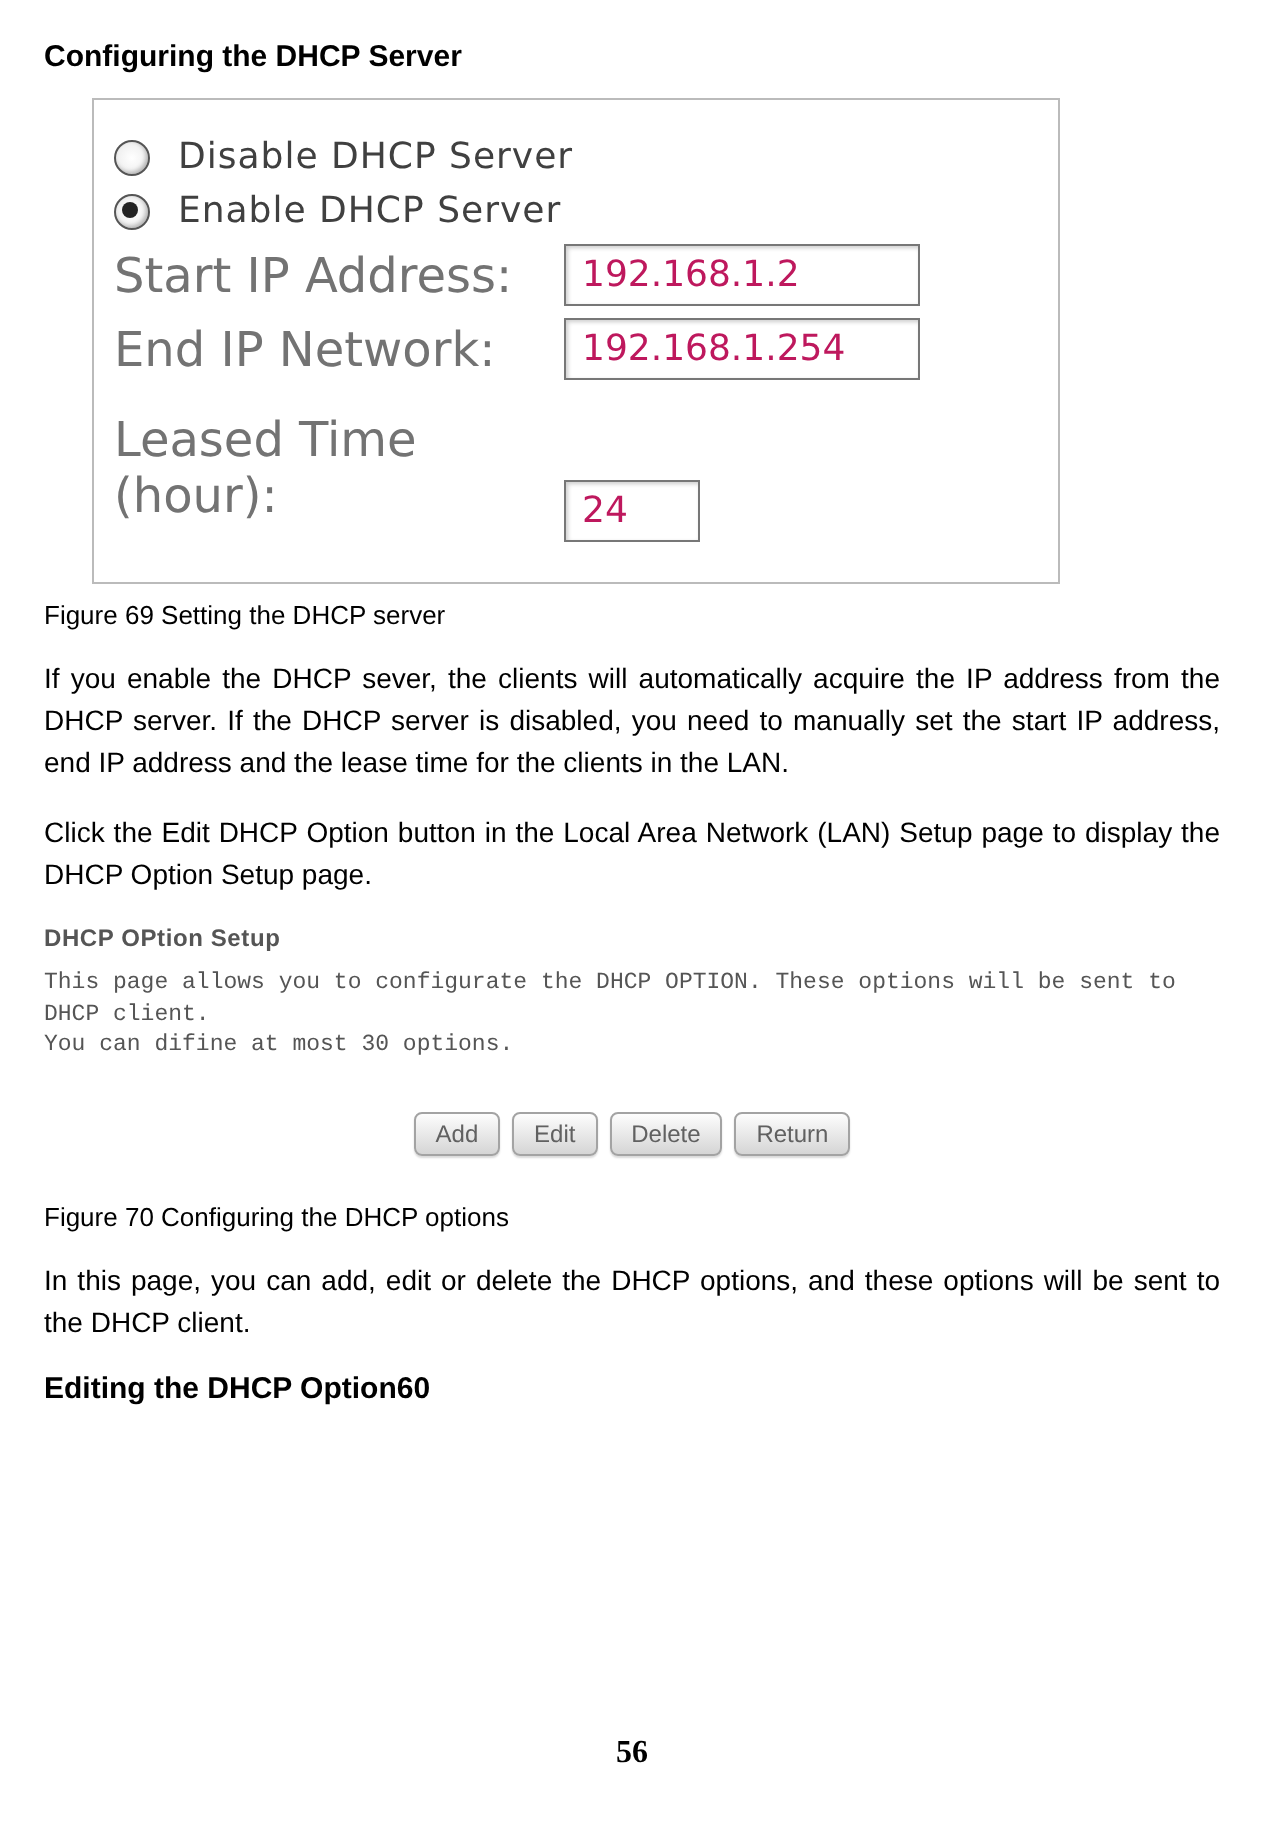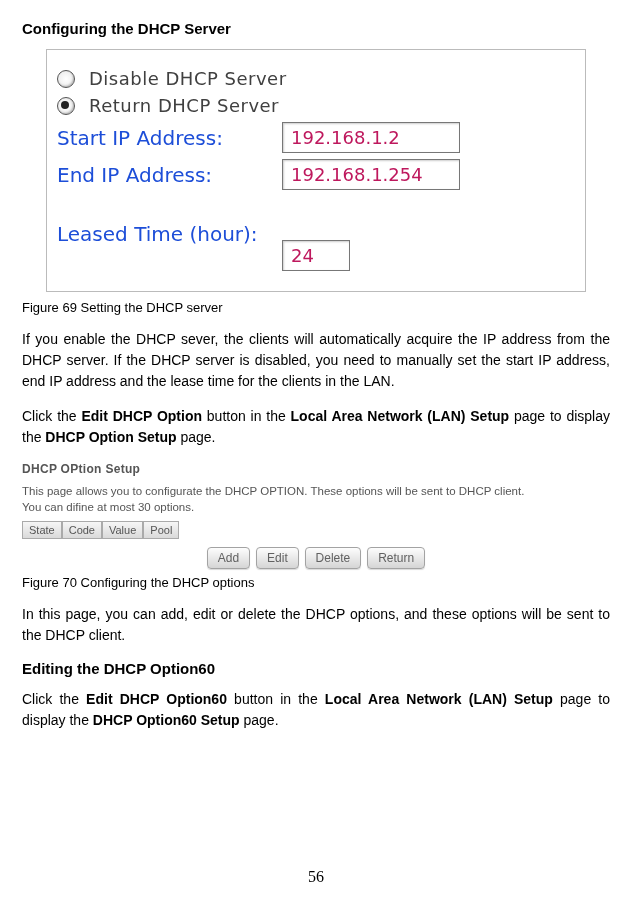--- a/index.html
+++ b/index.html
@@ -10,70 +10,70 @@
     font-family: Arial, Helvetica, sans-serif;
     font-size: 14px;
     color: #000;
     background: #fff;
   }
   .h-section { font-weight: bold; font-size: 15px; margin: 4px 0 12px 0; }
   .figure-dhcp {
     border: 1px solid #bbb;
     background: #fff;
     margin: 10px auto 8px 24px;
-    width: 540px;
+    width: 484px;
     padding: 14px 16px 14px 10px;
     box-sizing: border-box;
     font-family: "Arial", sans-serif;
   }
   .radio-row { display: flex; align-items: center; gap: 14px; margin: 4px 0 6px 0; }
   .radio { width: 16px; height: 16px; border-radius: 50%; border: 1.5px solid #555; position: relative; background: radial-gradient(#fff,#e8e8e8); box-shadow: inset -1px -1px 2px rgba(0,0,0,0.25); }
   .radio.selected::after { content:""; position:absolute; left:3px; top:3px; width:8px; height:8px; background:#222; border-radius:50%; }
   .radio-label { font-family: "Verdana","DejaVu Sans",sans-serif; font-size: 18px; color:#404040; letter-spacing:0.5px; }
   .field-row { display: flex; align-items:center; margin: 6px 0; }
-  .field-label { font-family: "Verdana","DejaVu Sans",sans-serif; font-size: 20px; color:#1d4ed8; width: 225px; }
+  .field-label { font-family: "Verdana","DejaVu Sans",sans-serif; font-size: 24px; color:#737373; width: 225px; }
   .field-input { border: 1.5px solid #777; box-shadow: inset 1px 1px 2px rgba(0,0,0,0.2); padding: 4px 8px; font-size: 18px; color:#be185d; font-family: "Verdana","DejaVu Sans",sans-serif; min-width: 160px; }
   .field-input.small { min-width: 50px; width: 50px; margin-top: 44px; }
   .fig-caption { text-align:left; font-size: 13px; margin: 6px 0 14px 0; }
   p.body { margin: 10px 0 14px 0; line-height: 1.5; text-align: justify; }
-  .bold { font-weight: bold; }
+  .bold { font-weight: normal; }
   .figure-option {
     margin: 2px 0 4px 0;
     width: 588px;
   }
   .opt-title { font-family: Verdana, sans-serif; font-weight: bold; font-size: 12px; color:#555; letter-spacing:0.3px; margin-bottom: 8px; filter: blur(0.3px); }
-  .opt-desc { font-family: Liberation Sans, sans-serif; font-size: 11.5px; color:#555; line-height:1.35; margin-bottom: 6px; filter: blur(0.3px); }
+  .opt-desc { font-family: Liberation Mono, monospace; font-size: 11.5px; color:#555; line-height:1.35; margin-bottom: 6px; filter: blur(0.3px); }
   .opt-table { display:flex; }
   .opt-th { background: linear-gradient(#f6f6f6,#dadada); border:1px solid #aaa; font-size:11px; color:#555; padding: 2px 6px; font-family: Verdana,sans-serif; filter: blur(0.25px); }
   .opt-buttons { text-align:center; margin: 8px 0 0 0; }
-  .opt-btn { display:inline-block; background: linear-gradient(#fdfdfd,#d5d5d5); border:1px solid #a3a3a3; border-radius:4px; color:#616161; font-size:12px; padding: 3px 10px; margin: 0 1px; font-family: Verdana,sans-serif; box-shadow: 0 1px 1px rgba(0,0,0,0.15); filter: blur(0.2px); }
-  .page-num { text-align:center; font-family: "Times New Roman", serif; font-size: 16px; position: absolute; left:0; right:0; bottom: 14px; }
+  .opt-btn { display:inline-block; background: linear-gradient(#fdfdfd,#d5d5d5); border:1px solid #a3a3a3; border-radius:4px; color:#616161; font-size:12px; padding: 3px 10px; margin: 17px 1px; font-family: Verdana,sans-serif; box-shadow: 0 1px 1px rgba(0,0,0,0.15); filter: blur(0.2px); }
+  .page-num { text-align:center; font-family: "Times New Roman", serif; font-size: 16px; position: absolute; left:0; right:0; bottom: 14px; font-weight: bold; }
   .page-wrap { position: relative; min-height: 880px; }
 </style>
 </head>
 <body>
 <div class="page-wrap">
 
 <div class="h-section">Configuring the DHCP Server</div>
 
 <div class="figure-dhcp">
   <div class="radio-row">
     <div class="radio"></div>
     <div class="radio-label">Disable DHCP Server</div>
   </div>
   <div class="radio-row">
     <div class="radio selected"></div>
-    <div class="radio-label">Return DHCP Server</div>
+    <div class="radio-label">Enable DHCP Server</div>
   </div>
   <div class="field-row">
     <div class="field-label">Start IP Address:</div>
     <div class="field-input">192.168.1.2</div>
   </div>
   <div class="field-row">
-    <div class="field-label">End IP Address:</div>
+    <div class="field-label">End IP Network:</div>
     <div class="field-input">192.168.1.254</div>
   </div>
   <div class="field-row">
     <div class="field-label">Leased Time (hour):</div>
     <div class="field-input small">24</div>
   </div>
 </div>
 <div class="fig-caption">Figure 69 Setting the DHCP server</div>
 
 <p class="body">If you enable the DHCP sever, the clients will automatically acquire the IP address from the DHCP server. If the DHCP server is disabled, you need to manually set the start IP address, end IP address and the lease time for the clients in the LAN.</p>
@@ -81,37 +81,28 @@
 <p class="body">
   <span>Click the </span><span class="bold">Edit DHCP Option</span><span> button in the </span><span class="bold">Local Area Network (LAN) Setup</span><span> page to display the </span><span class="bold">DHCP Option Setup</span><span> page.</span>
 </p>
 
 <div class="figure-option">
   <div class="opt-title">DHCP OPtion Setup</div>
   <div class="opt-desc">
     <span>This page allows you to configurate the DHCP OPTION. These options will be sent to DHCP client.</span><br>
     <span>You can difine at most 30 options.</span>
   </div>
-  <div class="opt-table">
-    <div class="opt-th">State</div>
-    <div class="opt-th">Code</div>
-    <div class="opt-th">Value</div>
-    <div class="opt-th">Pool</div>
-  </div>
   <div class="opt-buttons">
     <span class="opt-btn">Add</span>
     <span class="opt-btn">Edit</span>
     <span class="opt-btn">Delete</span>
     <span class="opt-btn">Return</span>
   </div>
 </div>
 <div class="fig-caption">Figure 70 Configuring the DHCP options</div>
 
 <p class="body">In this page, you can add, edit or delete the DHCP options, and these options will be sent to the DHCP client.</p>
 
 <div class="h-section">Editing the DHCP Option60</div>
-<p class="body">
-  <span>Click the </span><span class="bold">Edit DHCP Option60</span><span> button in the </span><span class="bold">Local Area Network (LAN) Setup</span><span> page to display the </span><span class="bold">DHCP Option60 Setup</span><span> page.</span>
-</p>
 
 <div class="page-num">56</div>
 
 </div>
 
 </body></html>

